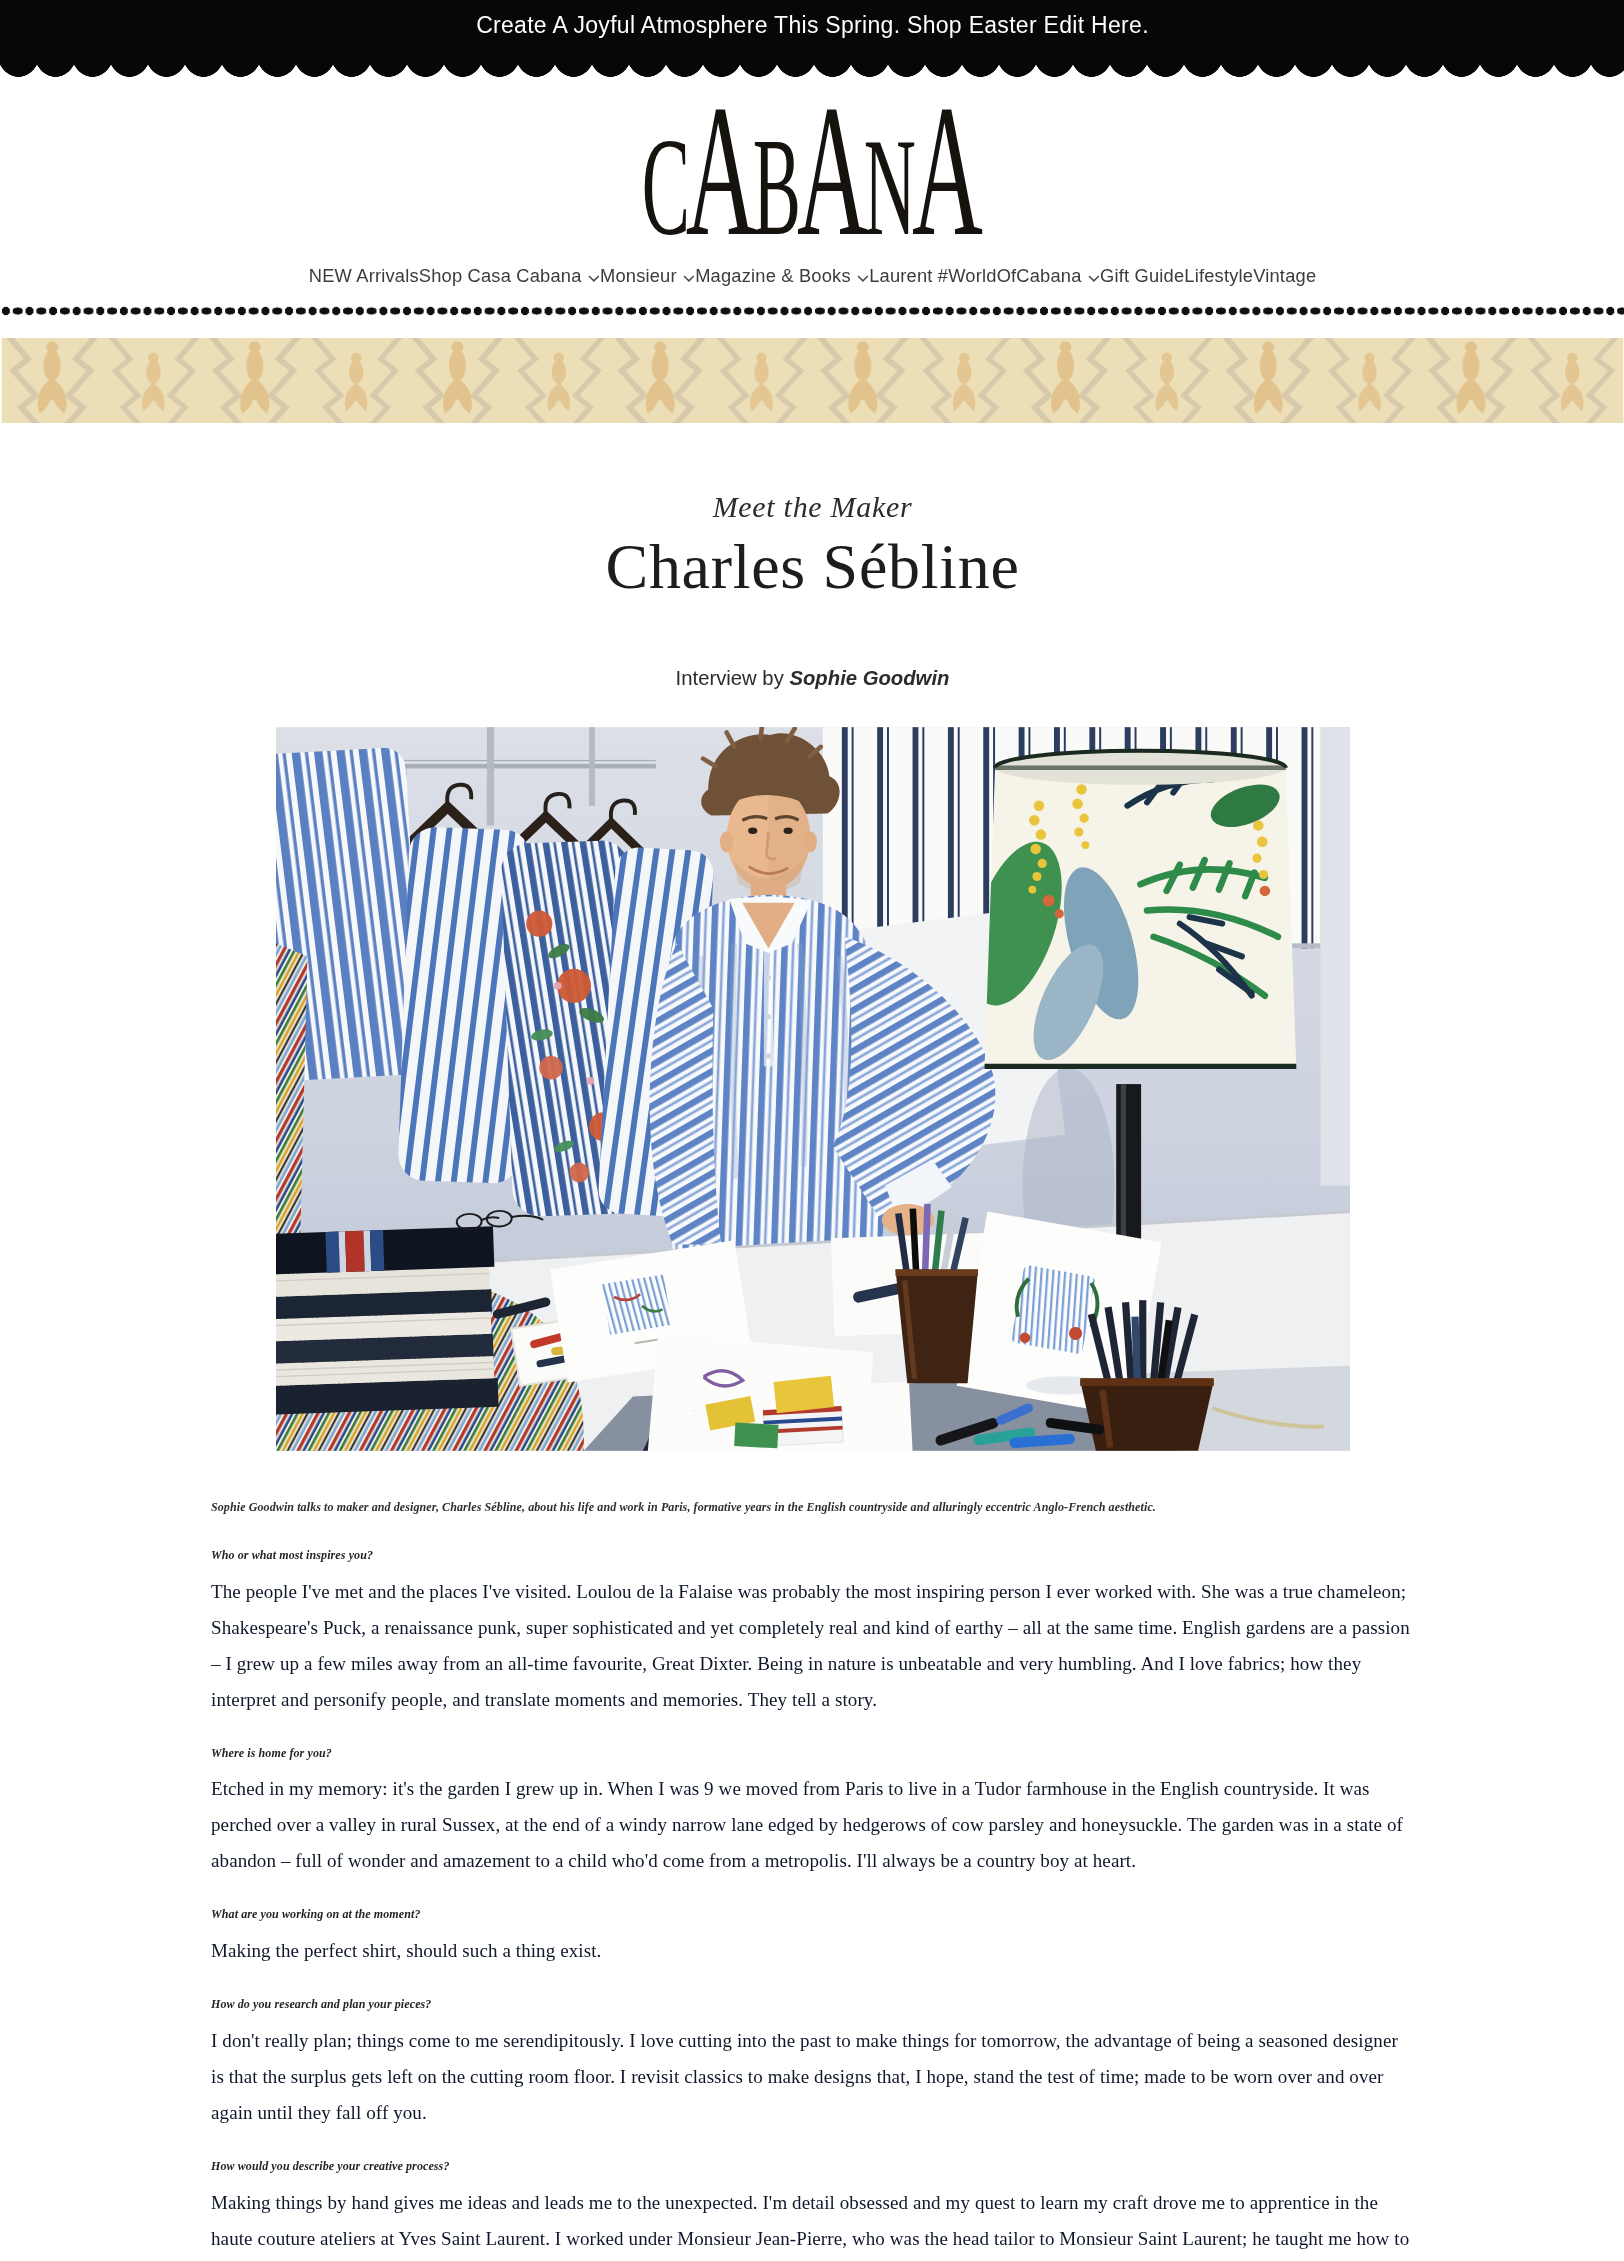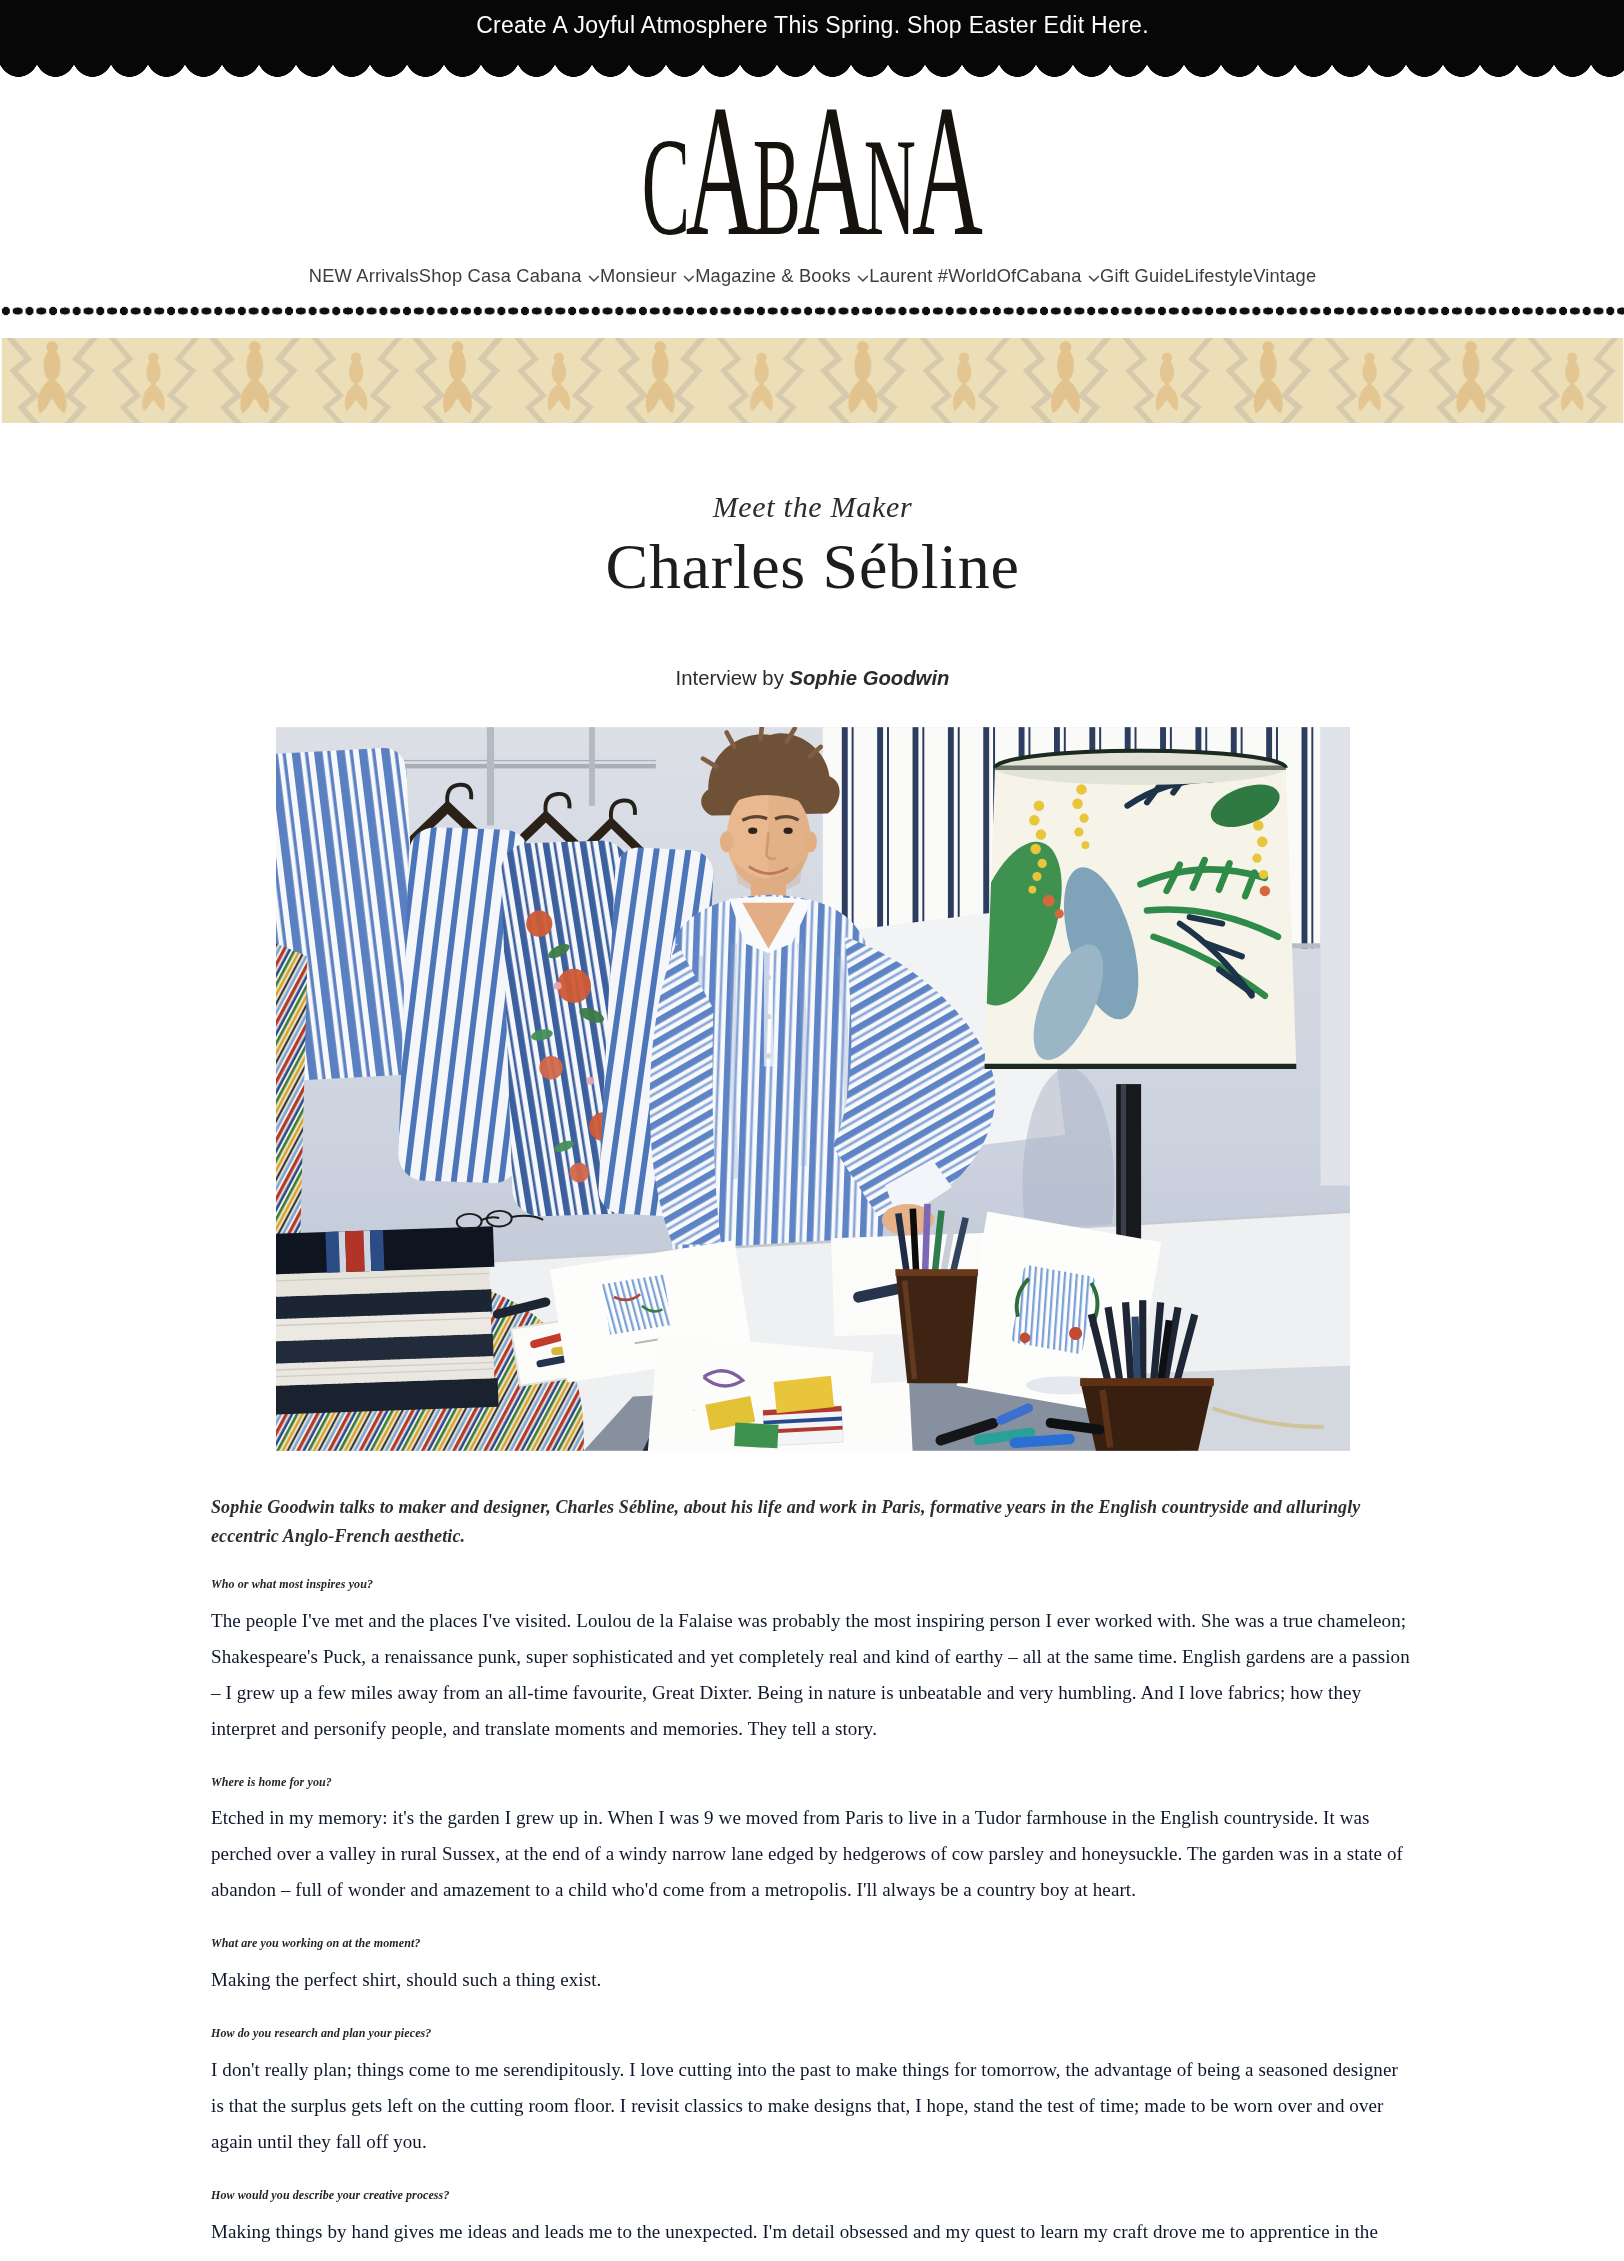--- a/index.html
+++ b/index.html
@@ -52,21 +52,21 @@
             font-size: 64px; color: #1d1d1d; letter-spacing: 0.7px; line-height: 1.1; }
   .byline { margin-top: 58px; text-align: center; font-size: 20.3px; color: #2b2b2b; line-height: 1.82; }
   .byline b { font-style: italic; }
 
   
   .photo-wrap { width: 1074px; margin: 30px auto 0; }
   svg.photo { display: block; }
 
   
   .article { width: 1203px; margin: 42px auto 0; font-family: "Liberation Serif", serif; }
-  .intro { font-weight: bold; font-style: italic; font-size: 18px; line-height: 29px;
+  .intro { font-weight: bold; font-style: italic; font-size: 12px; line-height: 29px;
            color: #2e2e2e; margin: 0 0 18.3px 0; letter-spacing: 0.1px; }
   .qa { margin-top: 21px; }
   .qa:first-of-type { margin-top: 0; }
   .question { font-weight: bold; font-style: italic; font-size: 12px; line-height: 29px;
               margin: 0; color: #242424; letter-spacing: 0.1px; }
   .answer { font-size: 19px; line-height: 36px; margin: 3.9px 0 0 0; color: #0f172a; letter-spacing: 0.1px; }
 </style>
 </head>
 <body>
 

